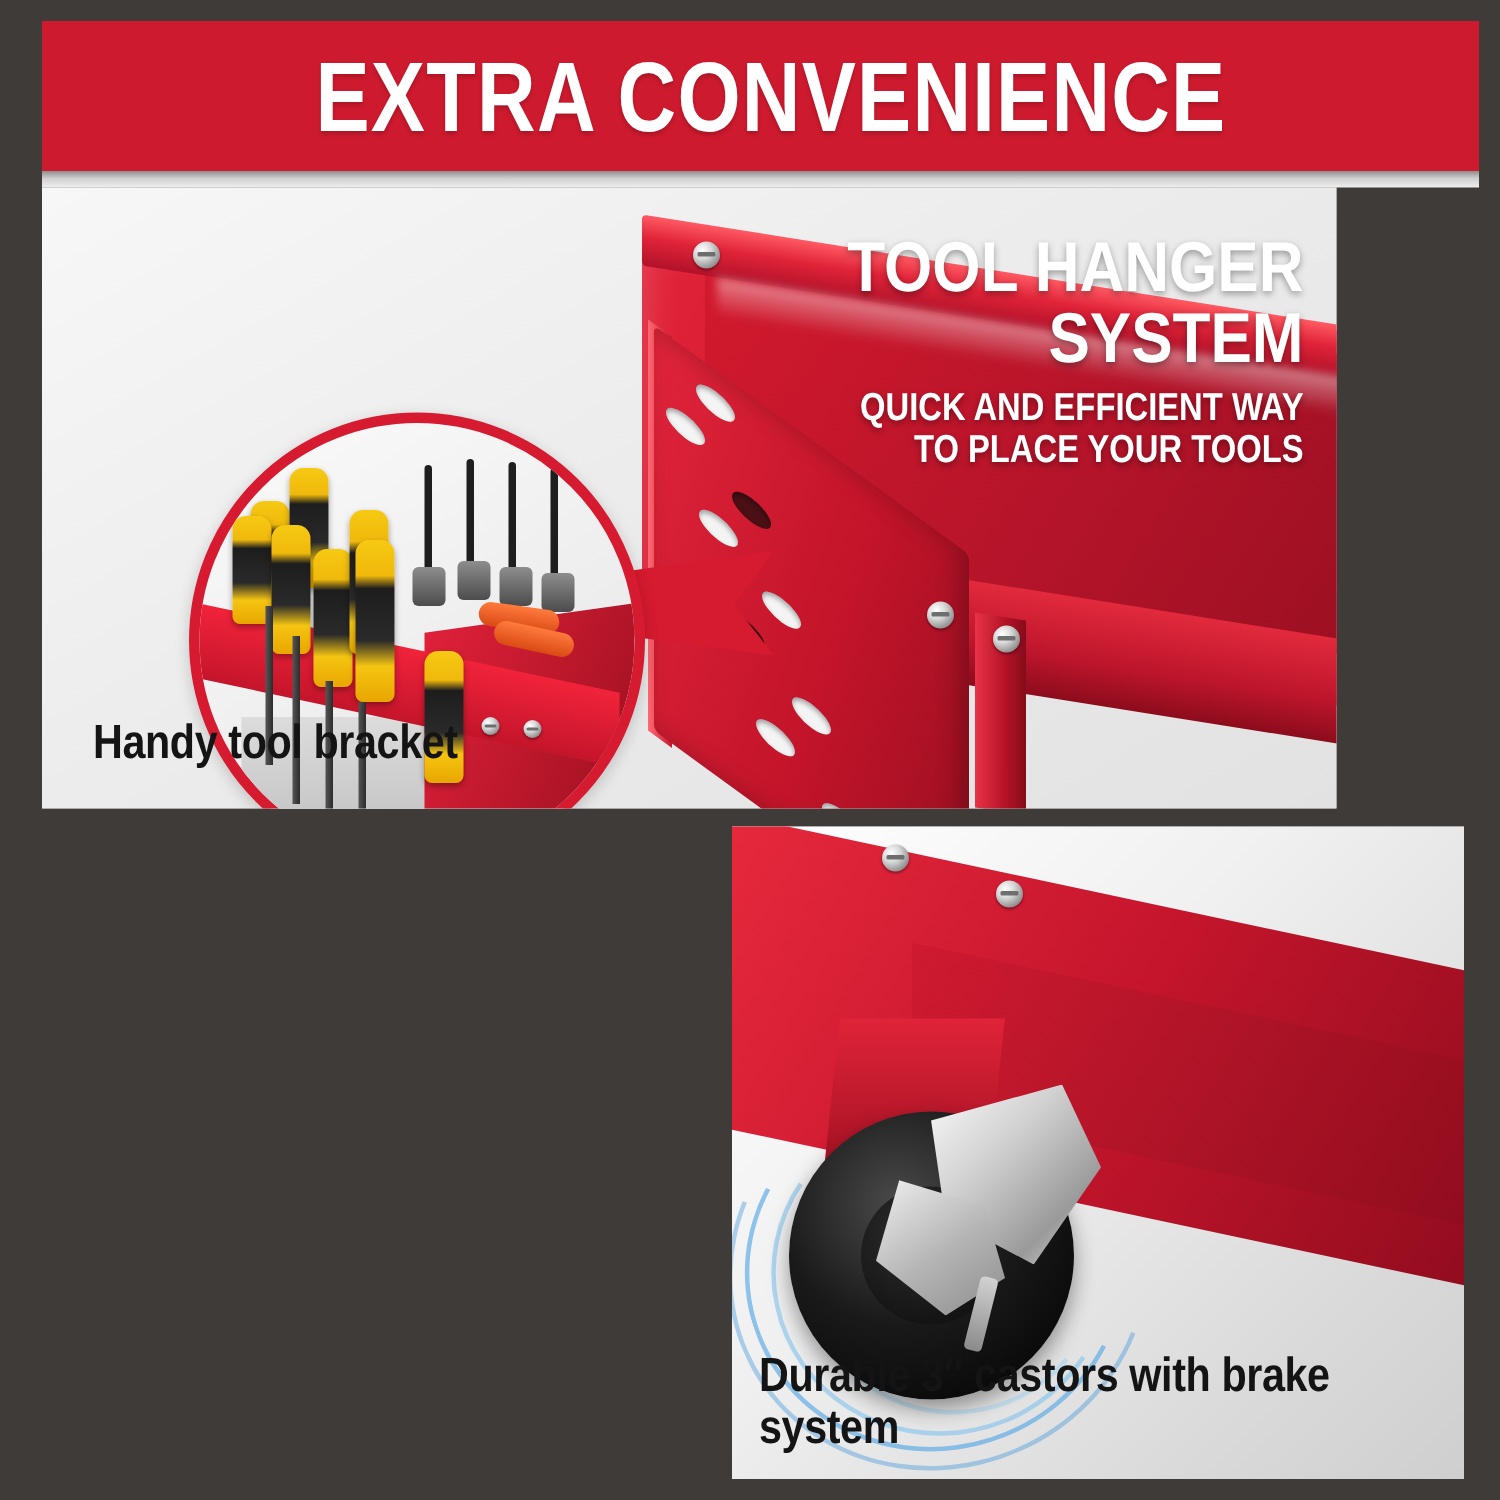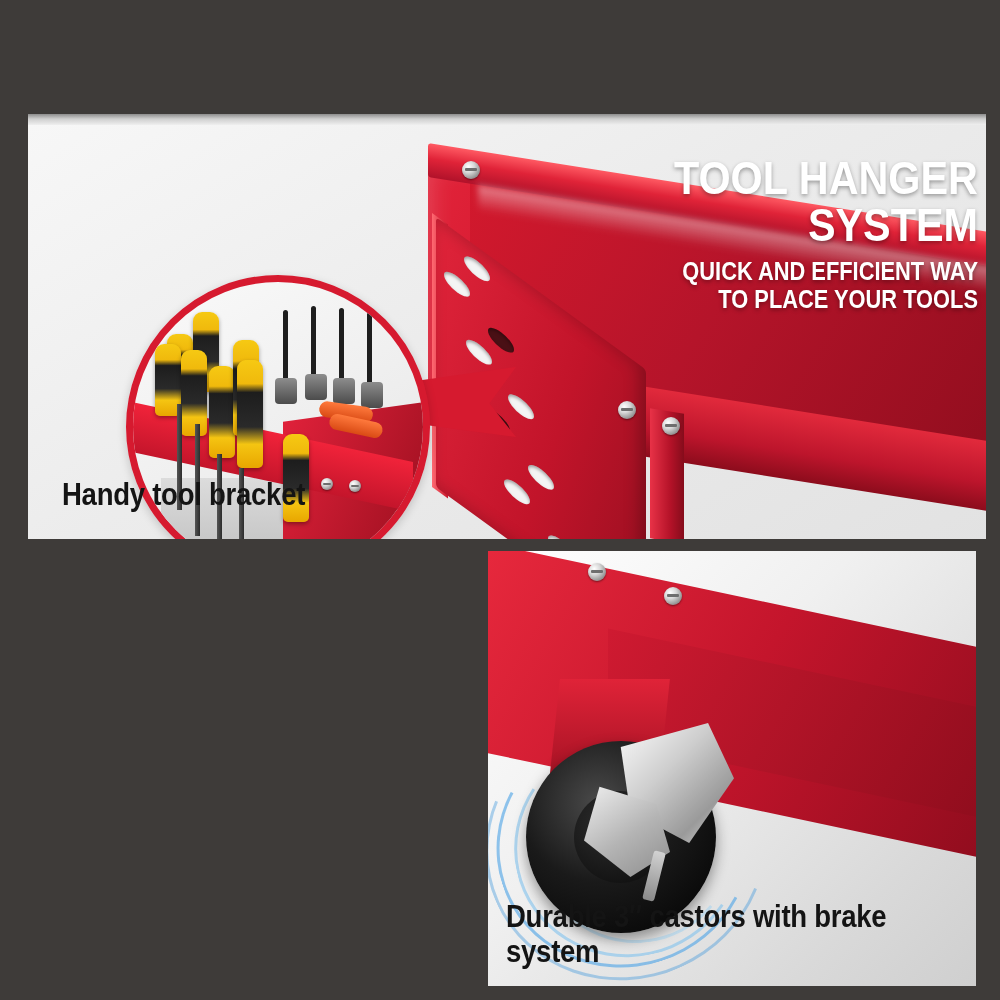--- a/index.html
+++ b/index.html
@@ -18,21 +18,21 @@
           display:flex;align-items:center;justify-content:center;
           color:#ffffff;font-weight:bold;font-size:66px;letter-spacing:1px;
           transform:scaleX(.82);transform-origin:center;
           font-family:"Liberation Sans", sans-serif;white-space:nowrap;
           text-shadow:0 2px 3px rgba(0,0,0,.18);}
   .banner-shadow{position:absolute;left:14px;top:100px;width:972px;height:11px;
           background:linear-gradient(to bottom,#8d8d8d 0%,#cfcfcf 45%,#efefef 100%);}
 
   
   .panel{position:absolute;background:#f1f0ef;overflow:hidden;}
-  .p-top{left:14px;top:111px;width:972px;height:414px;}
+  .p-top{left:14px;top:111px;width:863px;height:414px;}
   .p-bl {left:14px;top:537px;width:470px;height:449px;}
   .p-br {left:474px;top:537px;width:488px;height:564px;}
 
   
   .photo{position:absolute;inset:0;}
   .bg-light{position:absolute;inset:0;
        background:linear-gradient(150deg,#f7f7f7 0%,#ececec 45%,#e2e2e2 100%);}
 
   
   
@@ -180,20 +180,23 @@
   .sw3{left:50px;top:200px;width:190px;height:186px;transform:rotate(-6deg);
        border-color:rgba(160,212,243,.5);border-right-color:transparent;border-top-color:transparent;}
   .sw4{left:-4px;top:160px;width:278px;height:262px;transform:rotate(-24deg);
        border-color:rgba(60,150,220,.4);border-right-color:transparent;border-top-color:transparent;}
 </style>
 </head>
 <body>
 
 <div class="poster">
 
+  <div class="banner">
+    <div class="banner-title">EXTRA CONVENIENCE</div>
+  </div>
   <div class="banner-shadow"></div>
 
   <div class="panel p-top">
     <div class="photo">
       <div class="bg-light"></div>
 
       <div class="tray-wrap">
         <div class="tray-top"></div>
         <div class="tray-inner"></div>
         <div class="tray-lip"></div>

